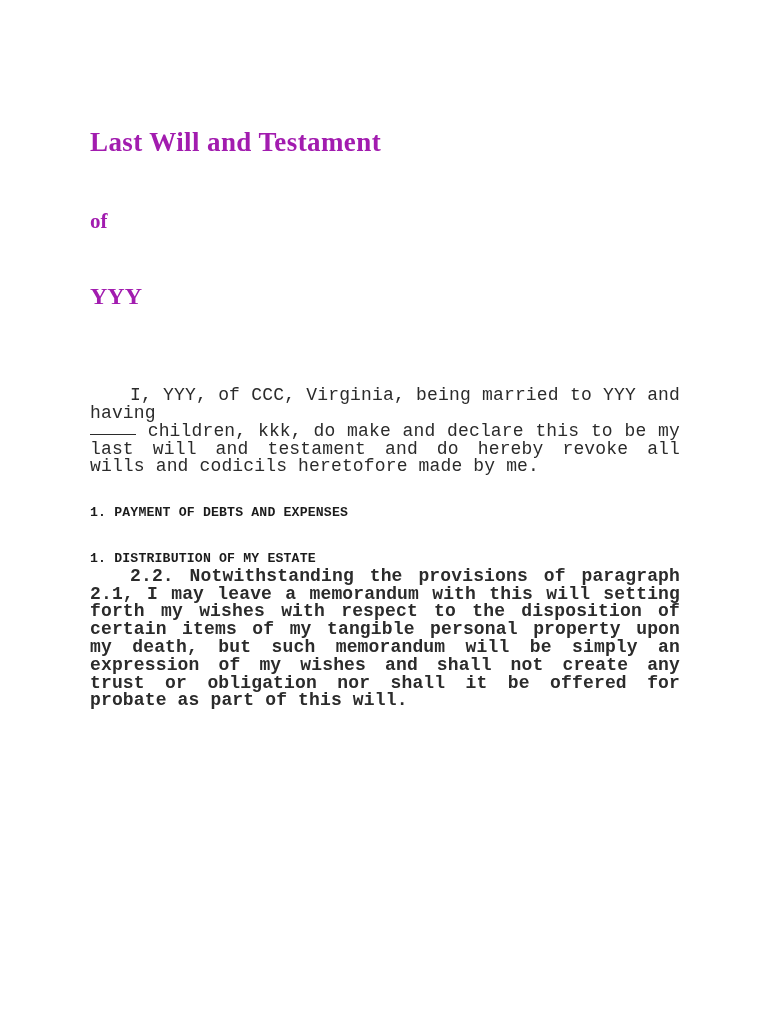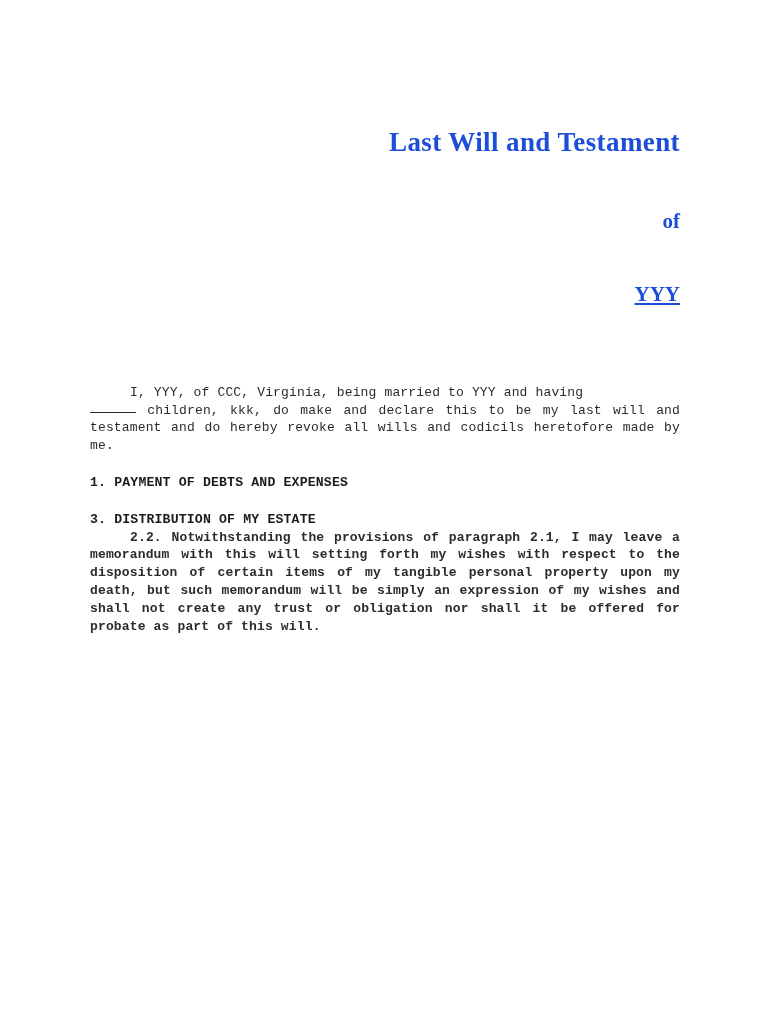--- a/index.html
+++ b/index.html
@@ -16,48 +16,47 @@
     overflow: hidden;
   }
   .page {
     width: 770px;
     height: 1024px;
     box-sizing: border-box;
     padding: 0 90px;
     position: relative;
   }
   .title-block {
-    text-align: right;
+    text-align: left;
     font-family: "Liberation Serif", "DejaVu Serif", serif;
     font-weight: bold;
-    color: #1d4ed8;
+    color: #a21caf;
   }
   .doc-title {
     font-size: 27px;
     letter-spacing: 0.4px;
     padding-top: 128px;
     line-height: 1.1;
   }
   .doc-of {
     font-size: 21px;
     padding-top: 52px;
     line-height: 1.1;
   }
   .doc-testator {
-    font-size: 21px;
+    font-size: 24px;
     padding-top: 50px;
     line-height: 1.1;
-    text-decoration: underline;
   }
   .body-block {
     padding-top: 78px;
   }
   p.para {
     margin: 0;
-    font-size: 13px;
+    font-size: 18px;
     line-height: 17.8px;
     text-align: justify;
     text-justify: inter-word;
     letter-spacing: 0.15px;
     color: #2b2b2b;
   }
   p.indent {
     text-indent: 40px;
   }
   .gap-para {
@@ -66,21 +65,21 @@
   }
   .heading {
     margin: 0;
     font-size: 13.2px;
     line-height: 17.8px;
     font-weight: bold;
     letter-spacing: 0.15px;
     color: #1b1b1b;
   }
   .gap-heading {
-    margin-top: 19px;
+    margin-top: 28px;
   }
   .gap-after-heading {
     margin-top: 17px;
   }
   .blank-line {
     display: inline-block;
     border-bottom: 1px solid #2b2b2b;
     width: 46px;
     vertical-align: 1px;
   }
@@ -95,18 +94,18 @@
     <div class="doc-of">of</div>
     <div class="doc-testator">YYY</div>
   </div>
 
   <div class="body-block">
 
     <p class="para indent"><span>I, YYY, of CCC, Virginia, being married to YYY and having</span><br><span class="blank-line"></span><span> children, kkk, do make and declare this to be my last will and testament and do hereby revoke all wills and codicils heretofore made by me.</span></p>
 
     <p class="heading gap-heading">1. PAYMENT OF DEBTS AND EXPENSES</p>
 
-    <p class="heading gap-heading">3. DISTRIBUTION OF MY ESTATE</p>
+    <p class="heading gap-heading">1. DISTRIBUTION OF MY ESTATE</p>
     <p class="para indent gap-para">2.2.  Notwithstanding the provisions of paragraph 2.1, I may leave a memorandum with this will setting forth my wishes with respect to the disposition of certain items of my tangible personal property upon my death, but such memorandum will be simply an expression of my wishes and shall not create any trust or obligation nor shall it be offered for probate as part of this will.</p>
 
   </div>
 
 </div>
 
 </body></html>

